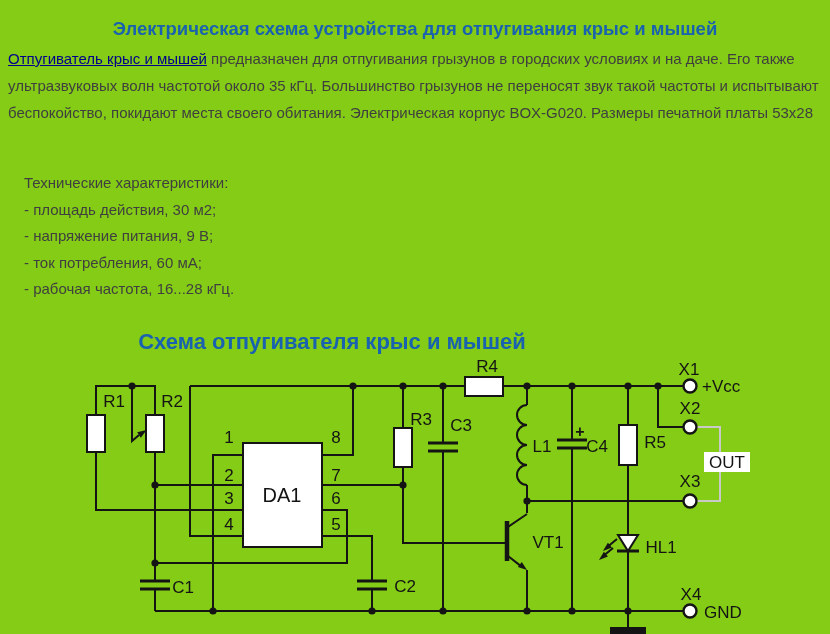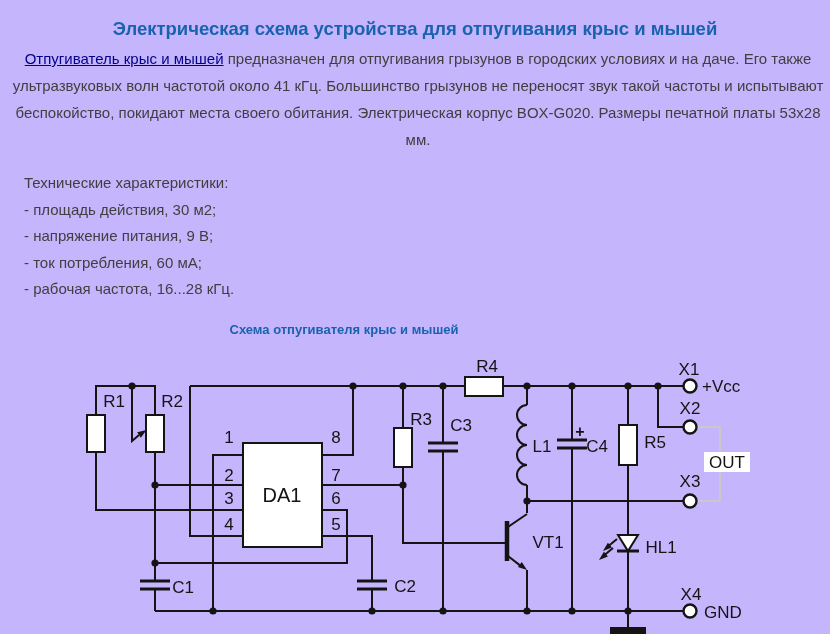--- a/index.html
+++ b/index.html
@@ -1,31 +1,31 @@
 <!DOCTYPE html>
 <html style="--heading: #1962af; --link: #00008b; --text: #3f3f3f; --ink: #141414; --bracket: #c9c9c9;"><head>
 <meta charset="utf-8">
 <style>
   :root{
     --heading:#1962af; --link:#00008b; --text:#3f3f3f; --ink:#141414; --bracket:#c9c9c9;
   }
   html,body{margin:0;padding:0;background:#fff;}
-  .page{position:relative;width:830px;height:634px;background:#c4b5fd;overflow:hidden;
+  .page{position:relative;width:830px;height:634px;background:#84cc16;overflow:hidden;
         font-family:"Liberation Sans",sans-serif;}
   .title{position:absolute;top:6px;left:0;width:830px;text-align:center;
          font-size:18.5px;font-weight:bold;color:var(--heading);}
   .intro{position:absolute;top:46px;left:8px;width:820px;font-size:15px;
          line-height:26.9px;color:var(--text);}
-  .intro .line{white-space:nowrap;text-align:center;}
+  .intro .line{white-space:nowrap;}
   .intro a{color:var(--link);text-decoration:underline;cursor:pointer;}
   .specs{position:absolute;top:170px;left:24px;width:820px;font-size:15px;
          line-height:26.5px;color:var(--text);}
   .specs .line{white-space:nowrap;}
-  .subtitle{position:absolute;top:311px;left:12px;width:664px;text-align:center;
-            font-size:13px;font-weight:bold;color:var(--heading);}
+  .subtitle{position:absolute;top:311px;left:0;width:664px;text-align:center;
+            font-size:22px;font-weight:bold;color:var(--heading);}
   .schematic{position:absolute;top:340px;left:0;}
   .wire{stroke:var(--ink);stroke-width:2;fill:none;}
   .thick{stroke:var(--ink);stroke-width:4.5;fill:none;}
   .plate{stroke:var(--ink);stroke-width:3;fill:none;}
   .cbody{fill:#fff;stroke:var(--ink);stroke-width:2;}
   .dot{fill:var(--ink);stroke:none;}
   .head{fill:var(--ink);stroke:none;}
   .term{fill:#fff;stroke:var(--ink);stroke-width:2.4;}
   .bracket{stroke:var(--bracket);stroke-width:2;fill:none;}
   .lbl{font-family:"Liberation Sans",sans-serif;font-size:17px;fill:var(--ink);}
@@ -35,23 +35,22 @@
 </style>
 </head>
 <body>
 
 <div class="page">
 
   <h1 class="title">Электрическая схема устройства для отпугивания крыс и мышей</h1>
 
   <div class="intro">
     <div class="line"><a>Отпугиватель крыс и мышей</a><span> предназначен для отпугивания грызунов в городских условиях и на даче. Его также</span></div>
-    <div class="line">ультразвуковых волн частотой около 41 кГц. Большинство грызунов не переносят звук такой частоты и испытывают</div>
+    <div class="line">ультразвуковых волн частотой около 35 кГц. Большинство грызунов не переносят звук такой частоты и испытывают</div>
     <div class="line">беспокойство, покидают места своего обитания. Электрическая корпус BOX-G020. Размеры печатной платы 53x28</div>
-    <div class="line">мм.</div>
   </div>
 
   <div class="specs">
     <div class="line">Технические характеристики:</div>
     <div class="line">- площадь действия, 30 м2;</div>
     <div class="line">- напряжение питания, 9 В;</div>
     <div class="line">- ток потребления, 60 мА;</div>
     <div class="line">- рабочая частота, 16...28 кГц.</div>
   </div>
 

